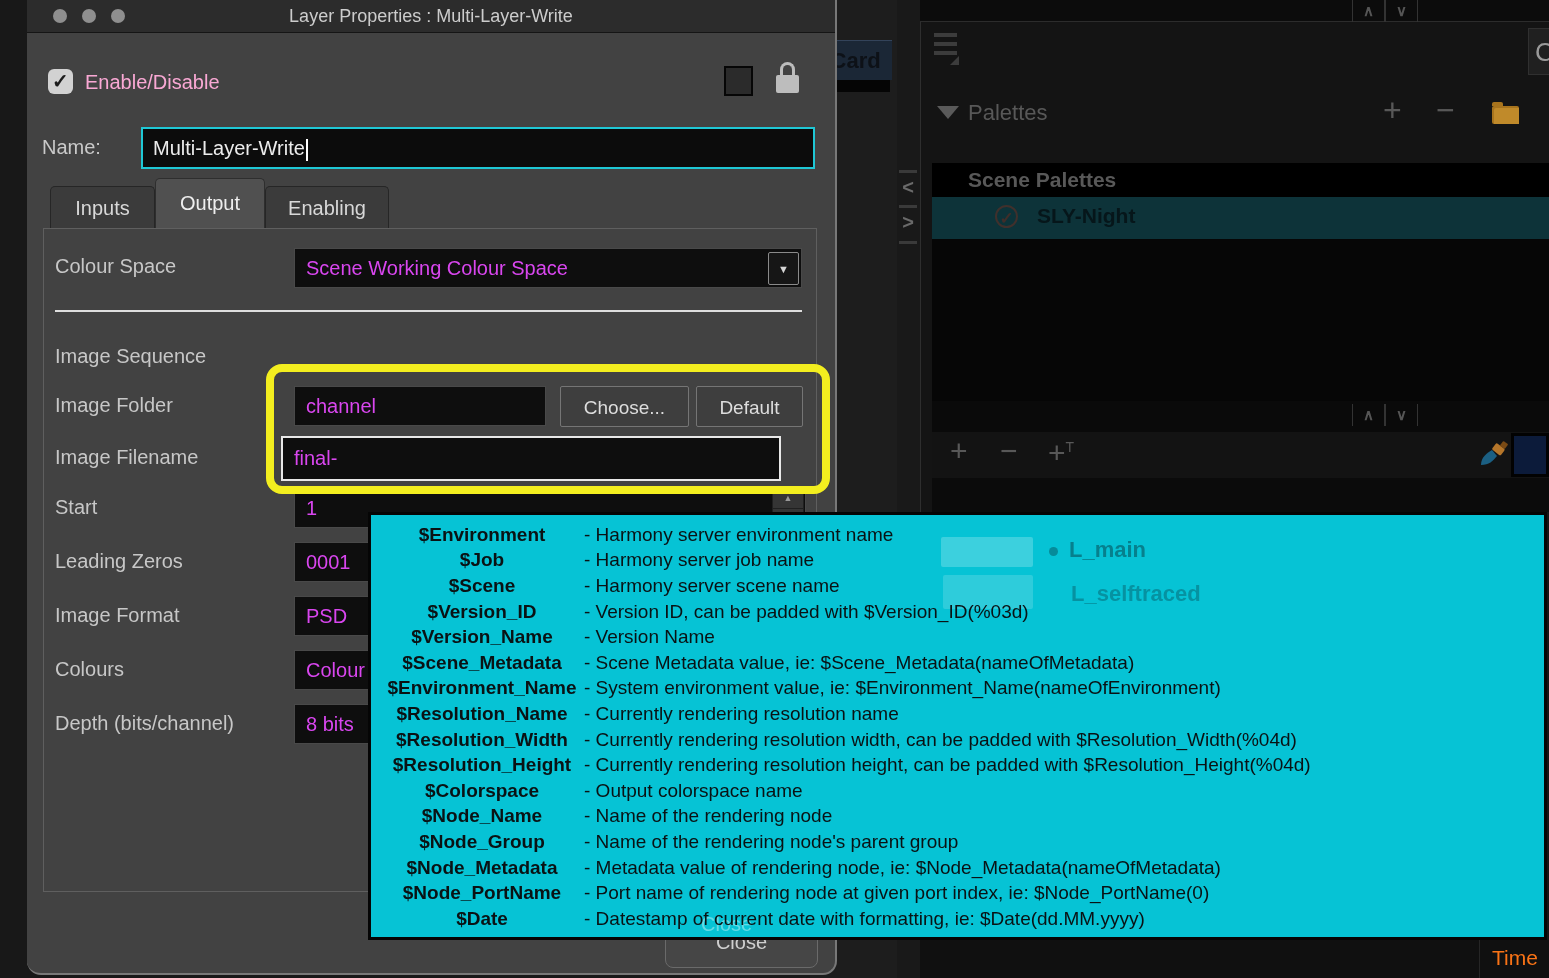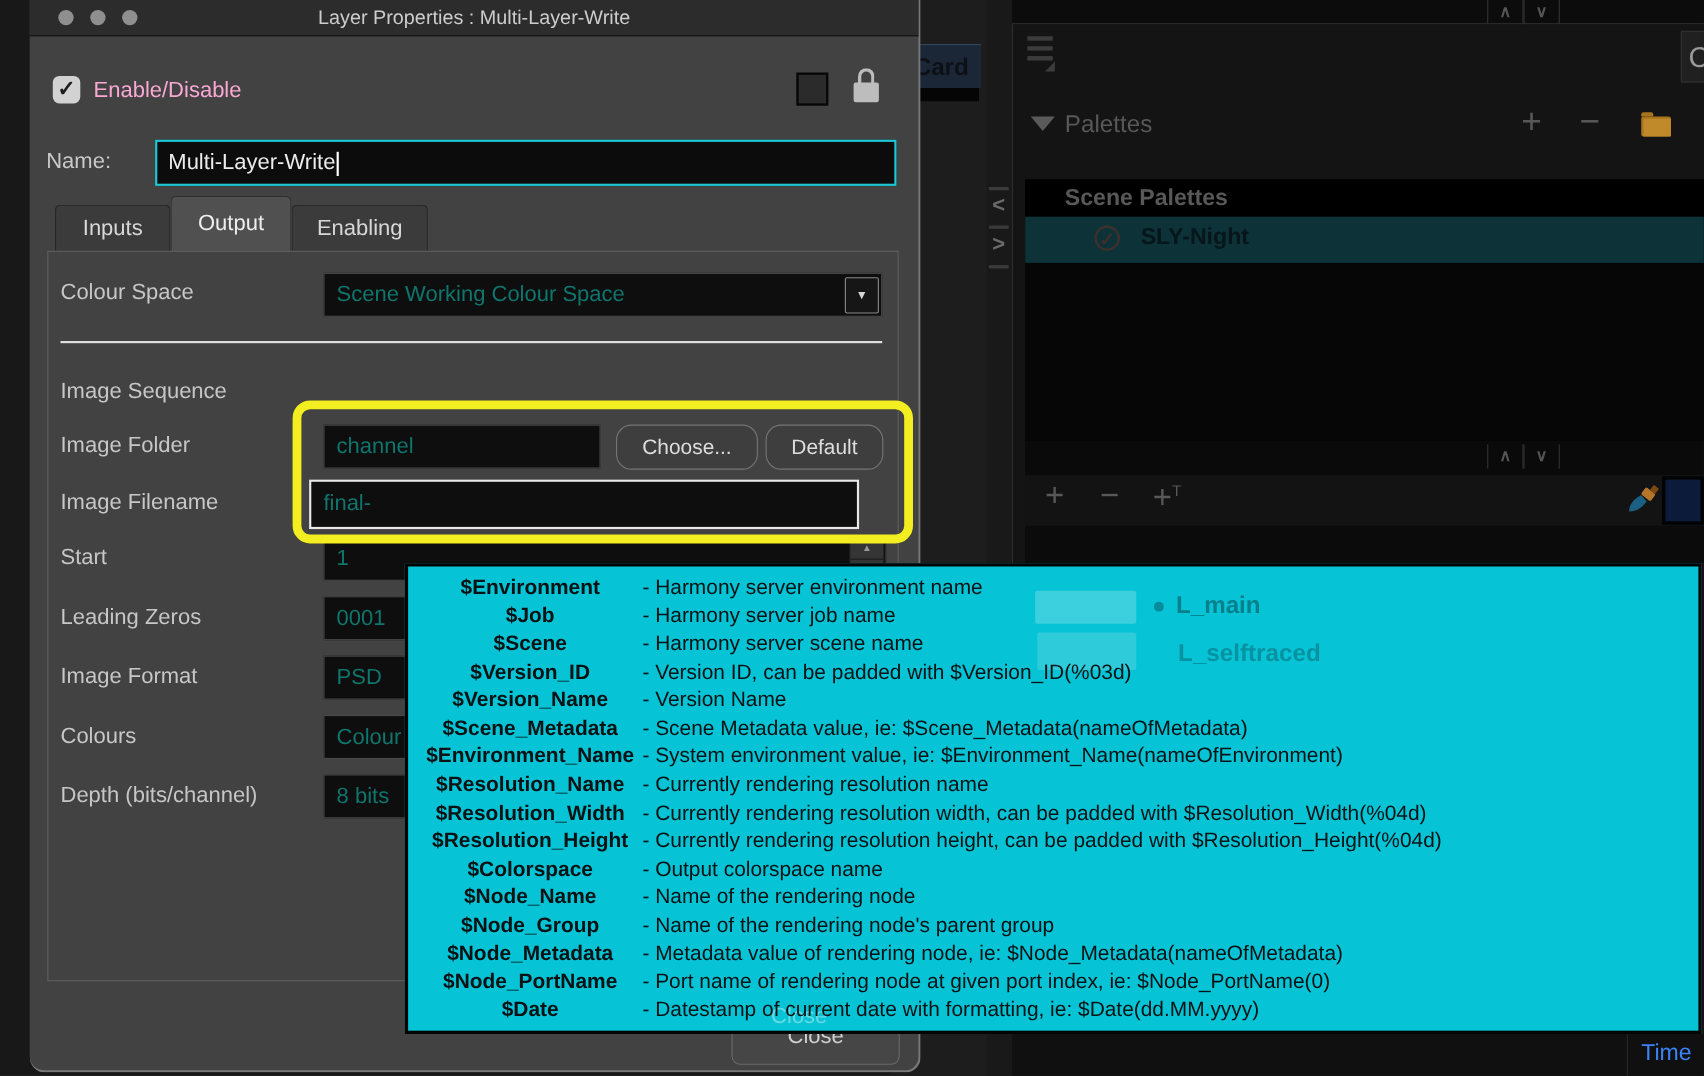--- a/index.html
+++ b/index.html
@@ -32,24 +32,24 @@
   .name-input{
     left:114px;top:127px;width:674px;height:42px;
     background:#0c0c0c;border:2px solid var(--accent_cyan,#1fc7d5);
     color:#ececec;font-size:20px;line-height:38px;padding-left:10px;
   }
   .caret{display:inline-block;width:2px;height:22px;background:#ffffff;vertical-align:middle;margin-left:1px;}
   .tab{top:186px;height:43px;background:#3b3b3b;border:1px solid #262626;border-bottom:none;border-radius:5px 5px 0 0;color:#d8d8d8;font-size:20px;text-align:center;line-height:43px;}
   .tab.active{top:178px;height:51px;background:#505050;border-color:#2e2e2e;line-height:48px;color:#eeeeee;}
   .content-box{left:16px;top:228px;width:774px;height:664px;border:1px solid #5f5f5f;}
   .field-label{color:#c7c7c7;font-size:20px;left:28px;}
-  .dark-field{background:#0e0e0e;border:1px solid #494949;color:#0f766e;font-size:20px;line-height:38px;padding-left:11px;}
+  .dark-field{background:#0e0e0e;border:1px solid #494949;color:#d946ef;font-size:20px;line-height:38px;padding-left:11px;}
   .cs-arrow-btn{left:741px;top:252px;width:31px;height:33px;background:#161616;border:1px solid #8a8a8a;border-radius:2px;text-align:center;color:#d6d6d6;font-size:11px;line-height:33px;}
   .separator{left:28px;top:310px;width:747px;height:2px;background:#dedede;}
-  .btn{background:#3e3e3e;border:1px solid #757575;border-radius:14px;color:#dddddd;font-size:19px;text-align:center;}
+  .btn{background:#3e3e3e;border:1px solid #757575;border-radius:2px;color:#dddddd;font-size:19px;text-align:center;}
   .yellow-box{left:239px;top:364px;width:564px;height:130px;border:8px solid var(--highlight_yellow,#f3ee1f);border-radius:16px;z-index:20;}
   .spinner{left:745px;top:488px;width:32px;height:39px;border:1px solid #202020;}
   .spin-half{width:100%;height:19px;background:#353535;color:#999999;font-size:9px;text-align:center;line-height:19px;}
   .close-btn{left:638px;top:916px;width:153px;height:52px;background:#464646;border:1px solid #6a6a6a;border-radius:8px;color:#cfcfcf;font-size:20px;text-align:center;line-height:50px;}
 
   
   .backdrop{left:810px;top:0;width:110px;height:978px;background:#1d1d1d;z-index:1;}
   .card-tab{left:812px;top:40px;width:80px;height:40px;background:#1b2736;border-top:1px solid #33435a;color:#0d1117;font-size:22px;font-weight:bold;text-align:center;line-height:40px;z-index:2;}
   .card-under{left:812px;top:80px;width:78px;height:12px;background:#050505;z-index:2;}
   .divider-strip{left:897px;top:0;width:23px;height:978px;background:#191919;z-index:2;}
@@ -75,21 +75,21 @@
   .selected-row{left:0;top:34px;width:100%;height:42px;background:var(--selected_row_teal,#0d3339);}
   .check-circle{left:63px;top:8px;width:23px;height:23px;border:2px solid #40302c;border-radius:50%;color:#402e2a;font-size:17px;font-weight:bold;text-align:center;line-height:23px;}
   .palette-name{left:105px;top:7px;color:#06161a;font-size:21px;font-weight:bold;}
   .pager2-row{left:932px;top:401px;width:617px;height:31px;background:#0a0a0a;z-index:2;}
   .swatch-toolbar{left:932px;top:432px;width:617px;height:46px;background:#131313;z-index:2;}
   .tool-glyph{color:#585858;font-size:30px;font-weight:300;z-index:3;}
   .tool-sup{font-size:14px;vertical-align:super;}
   .navy-swatch{left:1511px;top:433px;width:38px;height:44px;background:var(--swatch_navy,#0c1b3a);border:3px solid #020202;z-index:3;}
   .swatch-sliver{left:932px;top:478px;width:617px;height:34px;background:#0b0b0b;z-index:2;}
   .bottom-bar{left:920px;top:940px;width:629px;height:38px;background:#101010;z-index:2;}
-  .time-label{left:1492px;top:946px;color:#3b82f6;font-size:21px;z-index:3;}
+  .time-label{left:1492px;top:946px;color:#f97316;font-size:21px;z-index:3;}
   .bottom-vline{left:1479px;top:940px;width:1px;height:38px;background:#262626;z-index:3;}
 
   
   .tooltip{
     left:368px;top:512px;width:1179px;height:428px;
     background:var(--tooltip_cyan,#06c3d5);
     border:3px solid #050505;
     z-index:50;
     overflow:hidden;
   }

